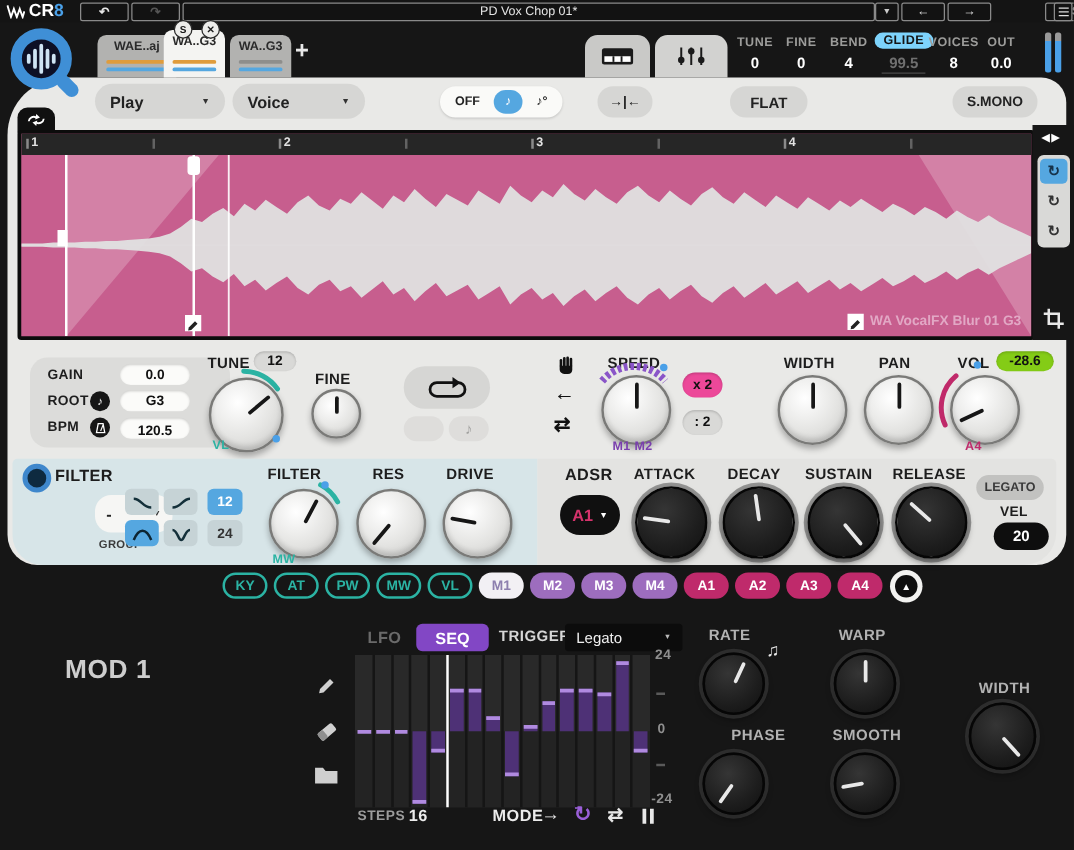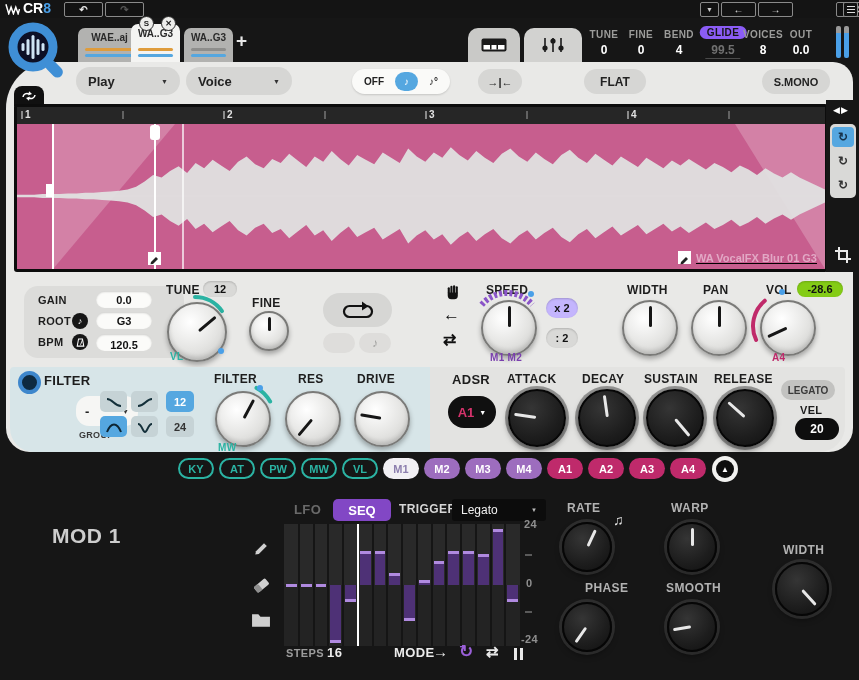--- a/index.html
+++ b/index.html
@@ -57,20 +57,23 @@
     <svg class="abs" style="left:5px;top:3px;" width="15" height="12" viewBox="0 0 16 12">
       <polyline points="1,1 4,11 6.5,4 9,11 11.5,4 14,11 15.5,6" fill="none" stroke="#fff" stroke-width="1.6"></polyline>
     </svg>
     <span class="abs" style="left:23px;top:0px;font-size:14px;font-weight:bold;color:#fff;"><span>CR</span><span style="color:#4aa0e8;">8</span></span>
     <div class="tbx" style="left:64px;width:37px;">
         <span>↶</span>
       </div>
     <div class="tbx" style="left:105px;width:37px;color:#555;">
         <span>↷</span>
       </div>
+    <div class="tbx" style="left:146px;width:552px;font-weight:normal;">
+        <span>PD Vox Chop 01*</span>
+      </div>
     <div class="tbx" style="left:700px;width:17px;">
         <span class="car" style="color:#ccc;">▼</span>
       </div>
     <div class="tbx" style="left:721px;width:33px;">
         <span>←</span>
       </div>
     <div class="tbx" style="left:758px;width:33px;">
         <span>→</span>
       </div>
     <div class="tbx" style="left:836px;width:44px;justify-content:flex-end;">
@@ -173,21 +176,21 @@
       <line x1="36" y1="0" x2="36" y2="145" stroke="#fff" stroke-width="2"></line>
       <rect x="29" y="60" width="8" height="13" fill="#fff"></rect>
       <line x1="138" y1="0" x2="138" y2="145" stroke="#fff" stroke-width="2"></line>
       <rect x="133" y="1" width="10" height="15" rx="3" fill="#fff"></rect>
       <line x1="166" y1="0" x2="166" y2="145" stroke="#fff" stroke-width="1.5" opacity="0.9"></line>
       <g>
           <rect x="131" y="128" width="13" height="13" fill="#fff"></rect>
           <path d="M134,138 L139,133 L141,135 L136,140 L133.5,140.3 Z" fill="#222"></path>
         </g>
     </svg>
-    <div class="abs" style="right:8px;bottom:5px;display:flex;align-items:center;gap:5px;text-decoration:underline;">
+    <div class="abs" style="right:8px;bottom:5px;display:flex;gap:5px;">
       <div style="width:13px;height:13px;background:#fff;position:relative;">
         <svg width="13" height="13" viewBox="0 0 13 13">
             <path d="M3,10 L8,5 L10,7 L5,12 L2.5,12.3 Z" fill="#222"></path>
           </svg>
       </div>
       <span style="font-size:11px;font-weight:bold;color:#e2a8c5;">WA VocalFX Blur 01 G3</span>
     </div>
   </div>
 
   <div class="abs" style="left:826px;top:100px;width:33px;height:172px;background:#161616;"></div>
@@ -273,21 +276,21 @@
 
   <span class="lb" style="left:486px;top:283px;font-size:12px;">SPEED</span>
   <svg class="arc" style="left:471px;top:290px;" width="72" height="72">
       <path d="M10.7,14.8 A33,33 0 0 1 61.3,14.8" fill="none" stroke="#8a55c8" stroke-width="6" stroke-dasharray="3 2.2" stroke-linecap="butt"></path>
     </svg>
   <div class="kn k" style="left:481px;top:300px;width:52px;height:52px;">
       <div class="rot"></div>
     </div>
   <div class="dot" style="left:528px;top:291px;"></div>
   <span class="lb" style="left:490px;top:352px;font-size:10px;color:#7a3fae;"><span>M1</span>&nbsp;<span>M2</span></span>
-  <div class="vp" style="left:546px;top:298px;width:32px;height:20px;background:#c4b5fd;border-radius:10px;">
+  <div class="vp" style="left:546px;top:298px;width:32px;height:20px;background:#ec4899;border-radius:10px;">
       <span>x 2</span>
     </div>
   <div class="vp" style="left:546px;top:328px;width:32px;height:20px;background:#d9d9d7;border-radius:10px;">
       <span>: 2</span>
     </div>
 
   <span class="lb" style="left:627px;top:283px;font-size:12px;">WIDTH</span>
   <div class="kn k" style="left:622px;top:300px;width:52px;height:52px;">
       <div class="rot"></div>
     </div>
@@ -502,21 +505,21 @@
       <div style="position: absolute; top: 4px; left: 0px; right: 0px; text-align: center; font-size: 10px; font-weight: bold; color: rgb(42, 42, 42);">WA..G3</div>
       <div style="position: absolute; left: 7px; right: 7px; height: 3px; border-radius: 2px; bottom: 11px; background: rgb(142, 142, 140);"></div>
       <div style="position: absolute; left: 7px; right: 7px; height: 3px; border-radius: 2px; bottom: 5px; background: rgb(85, 167, 224);"></div>
     </div>
     <span class="gl-lab" style="left: 604px;">TUNE</span>
     <span class="gl-val" style="left: 604px;">0</span>
     <span class="gl-lab" style="left: 641px;">FINE</span>
     <span class="gl-val" style="left: 641px;">0</span>
     <span class="gl-lab" style="left: 679px;">BEND</span>
     <span class="gl-val" style="left: 679px;">4</span>
-    <span class="gl-lab" style="left: 723px; top: 26px; background: #8b5cf6; color: rgb(20, 20, 20); padding: 1px 7px; border-radius: 8px;">GLIDE</span>
+    <span class="gl-lab" style="left: 723px; top: 26px; background: #7dd3fc; color: rgb(20, 20, 20); padding: 1px 7px; border-radius: 8px;">GLIDE</span>
     <span class="gl-val" style="left: 723px; color: rgb(112, 112, 112); border-bottom: 1px solid rgb(74, 74, 74); padding: 0px 6px 1px;">99.5</span>
     <span class="gl-lab" style="left: 763px;">VOICES</span>
     <span class="gl-val" style="left: 763px;">8</span>
     <span class="gl-lab" style="left: 801px;">OUT</span>
     <span class="gl-val" style="left: 801px;">0.0</span>
     <div class="mt mt-teal" style="left: 178px;">KY</div>
     <div class="mt mt-teal" style="left: 219px;">AT</div>
     <div class="mt mt-teal" style="left: 260px;">PW</div>
     <div class="mt mt-teal" style="left: 301px;">MW</div>
     <div class="mt mt-teal" style="left: 342px;">VL</div>

